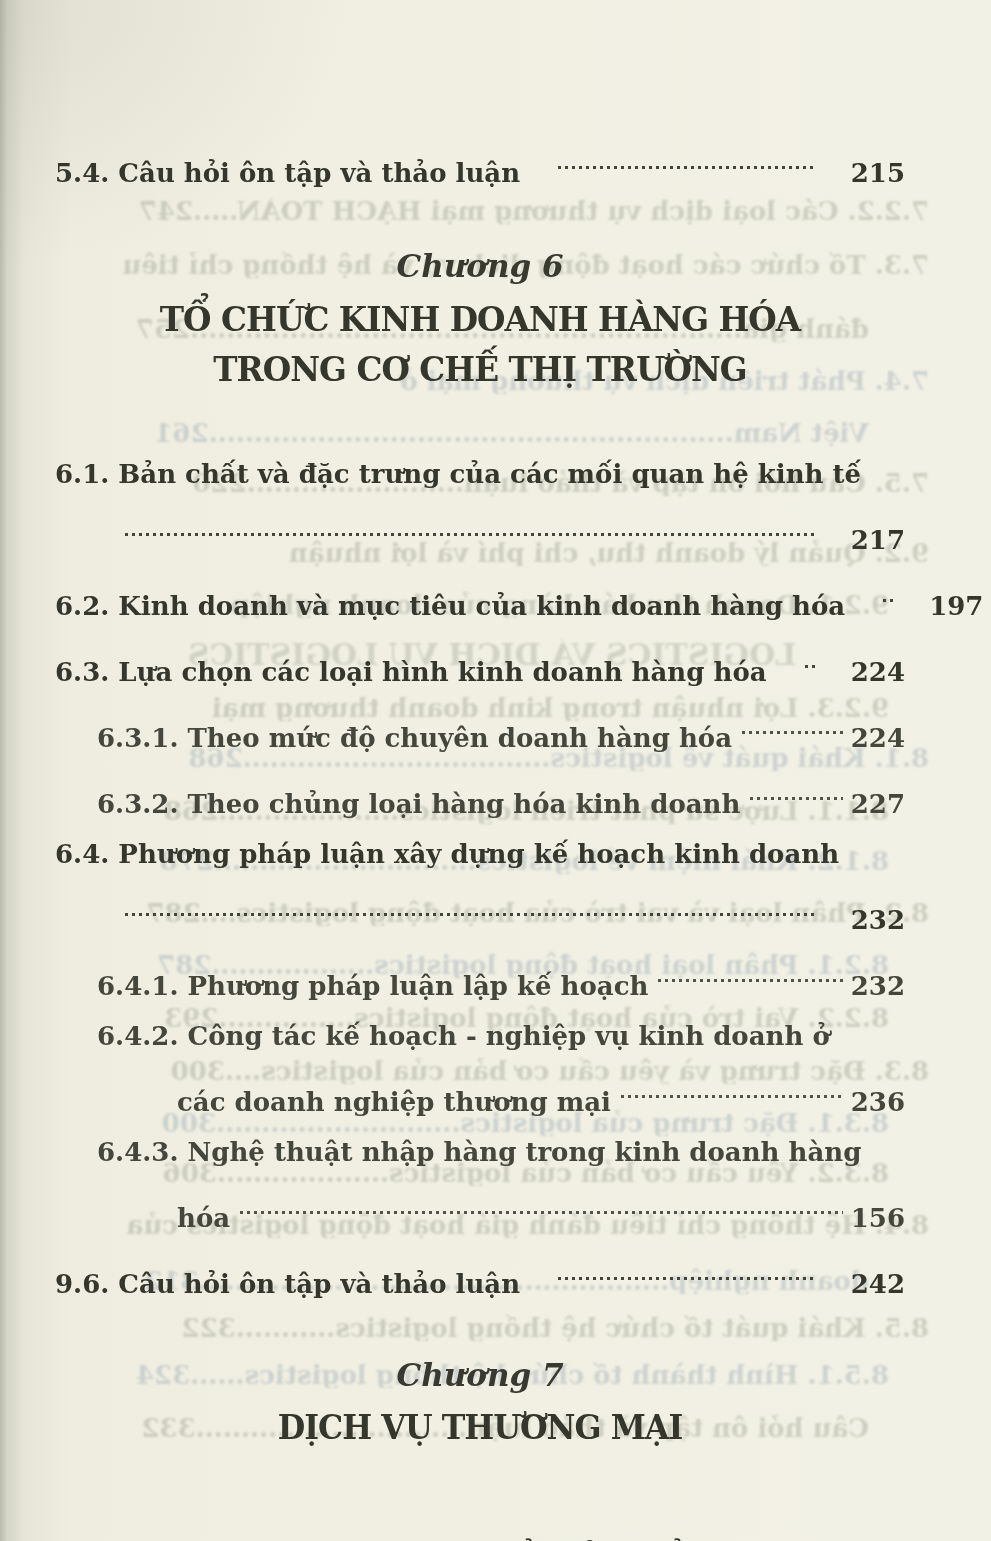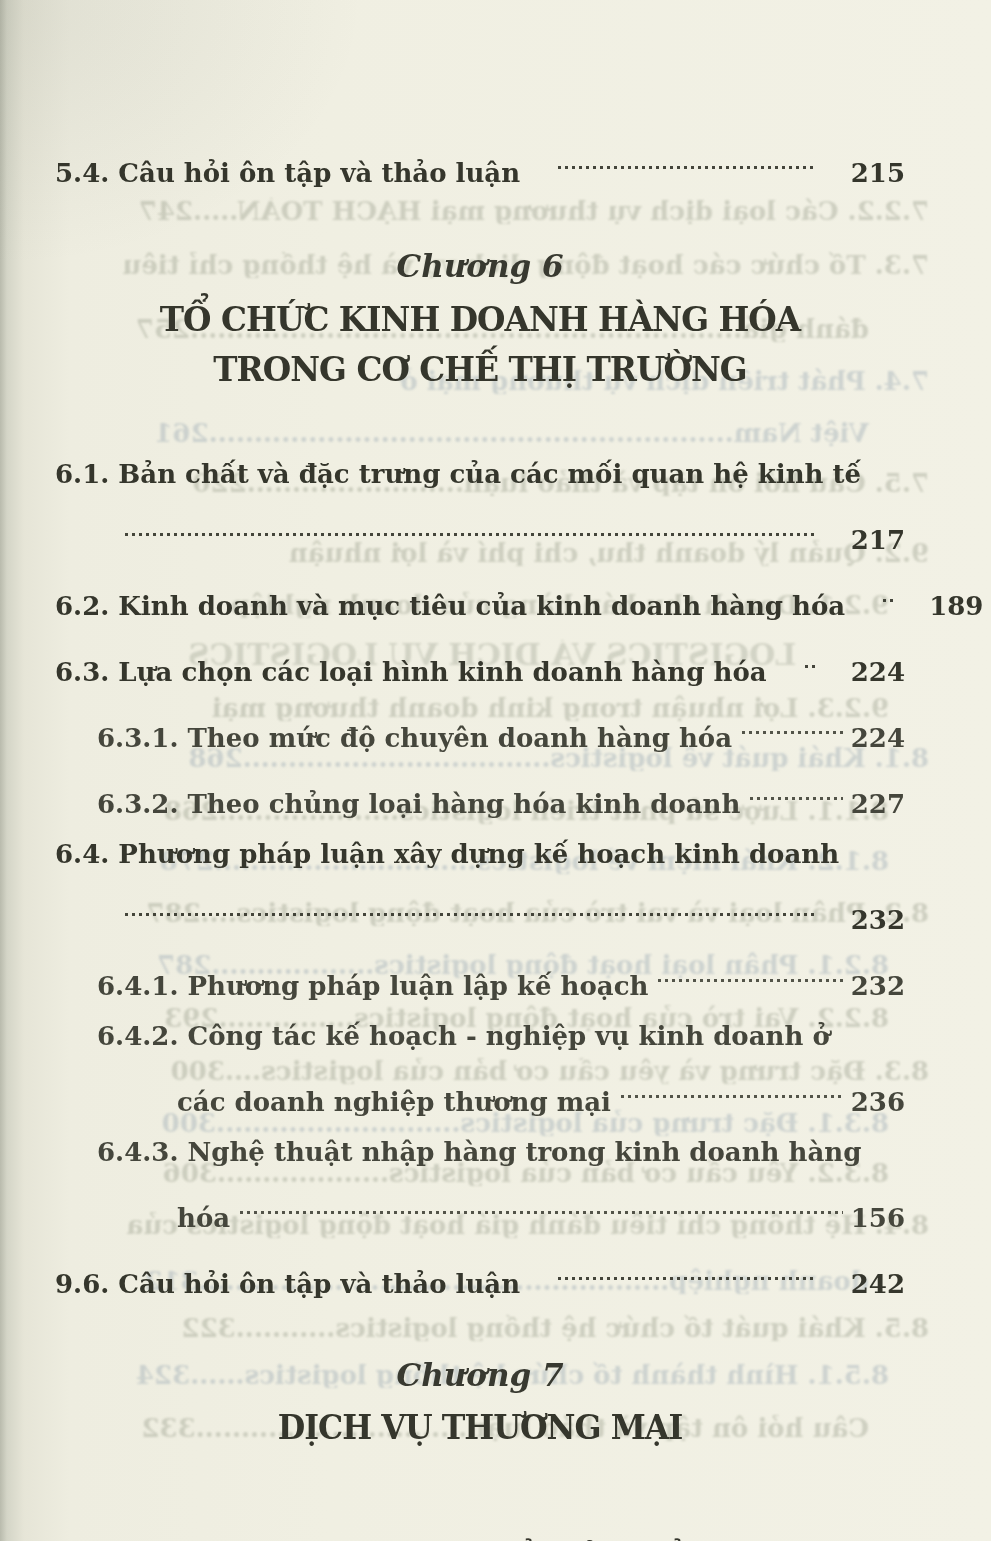--- a/index.html
+++ b/index.html
@@ -105,21 +105,21 @@
     <div class="row lvl1">
       <span class="lbl">6.1. Bản chất và đặc trưng của các mối quan hệ kinh tế</span>
     </div>
     <div class="row lvl1 cont1">
       <span class="leader"></span>
       <span class="pg">217</span>
     </div>
     <div class="row lvl1">
       <span class="lbl">6.2. Kinh doanh và mục tiêu của kinh doanh hàng hóa</span>
       <span class="leader"></span>
-      <span class="pg">189</span>
+      <span class="pg">197</span>
     </div>
     <div class="row lvl1">
       <span class="lbl">6.3. Lựa chọn các loại hình kinh doanh hàng hóa</span>
       <span class="leader"></span>
       <span class="pg">224</span>
     </div>
     <div class="row lvl2">
       <span class="lbl">6.3.1. Theo mức độ chuyên doanh hàng hóa</span>
       <span class="leader"></span>
       <span class="pg">224</span>

